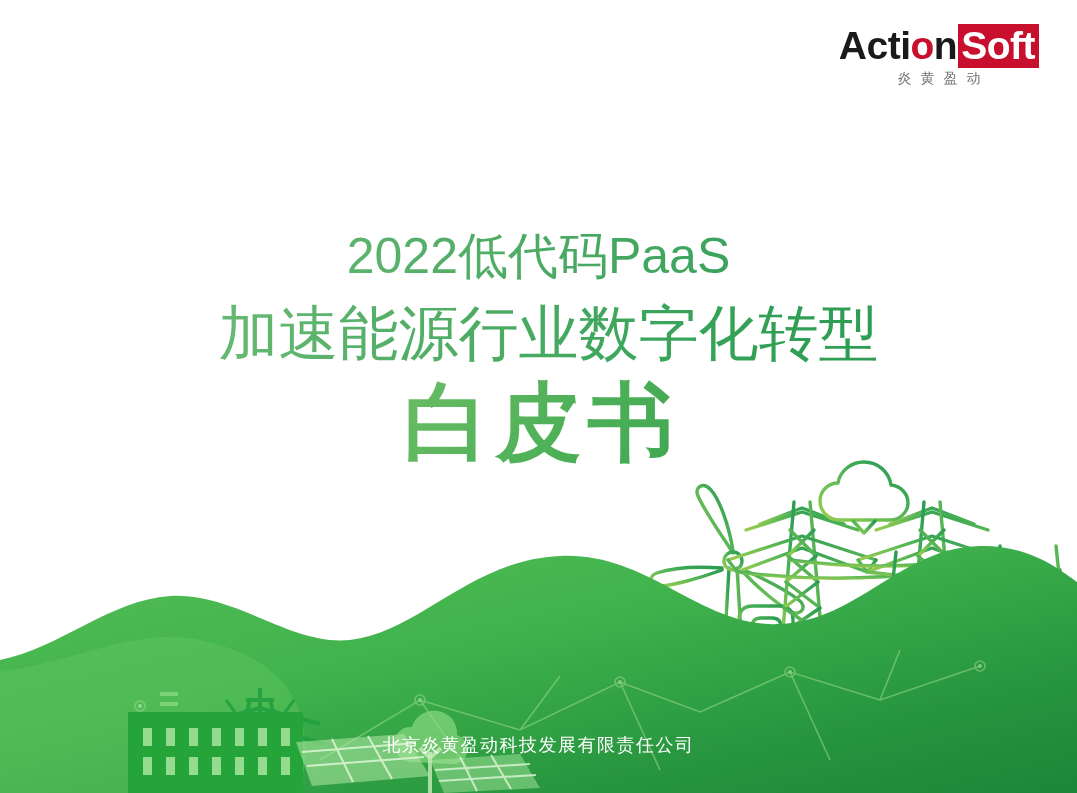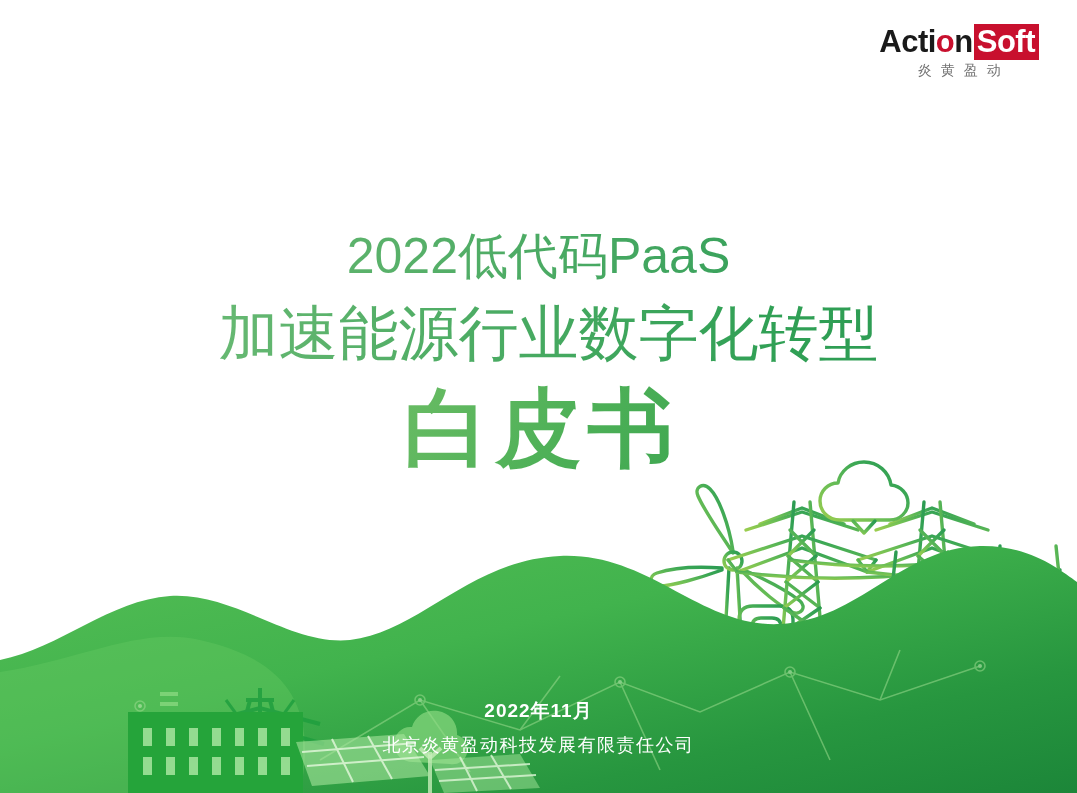--- a/index.html
+++ b/index.html
@@ -19,21 +19,21 @@
   
   .logo-block{
     position:absolute;
     top:26px; right:38px;
     text-align:center;
     line-height:1;
   }
   .logo-word{
     font-family:"Liberation Sans","DejaVu Sans",sans-serif;
     font-weight:bold;
-    font-size:31px;
+    font-size:39px;
     letter-spacing:-0.5px;
     white-space:nowrap;
     display:block;
   }
   .logo-action{ color:#1a1a1a; }
   .logo-action .o-red{ color:#C8102E; }
   .logo-soft{
     background:#C8102E;
     color:#ffffff;
     padding:0 4px 1px 3px;
@@ -72,21 +72,21 @@
     font-size:60px;
     line-height:80px;
     background:linear-gradient(90deg,#7DC47F 0%,#56B069 35%,#30A055 72%,#2A9651 100%);
     -webkit-background-clip:text;
     background-clip:text;
     color:transparent;
     padding-left:20px;
     -webkit-text-fill-color:transparent;
   }
   .title-emph{
-    margin-top:6px;
+    margin-top:0;
     font-size:86px;
     line-height:96px;
     font-weight:bold;
     letter-spacing:6px;
     text-indent:6px;
     background:linear-gradient(125deg,#9BD07F 0%,#7FC56E 22%,#4FB158 52%,#2E9D4A 80%,#1F8E42 100%);
     -webkit-background-clip:text;
     background-clip:text;
     color:transparent;
     -webkit-text-fill-color:transparent;
@@ -404,17 +404,16 @@
     <span class="logo-cn">炎黄盈动</span>
   </div>
 
   <div class="title-wrap">
     <div class="title-line">2022低代码PaaS</div>
     <div class="title-line title-line-2">加速能源行业数字化转型</div>
     <div class="title-emph">白皮书</div>
   </div>
 
   <div class="footer">
-    <div class="footer-date">2022年11月</div>
     <div class="footer-company">北京炎黄盈动科技发展有限责任公司</div>
   </div>
 
 </div>
 
 </body></html>

